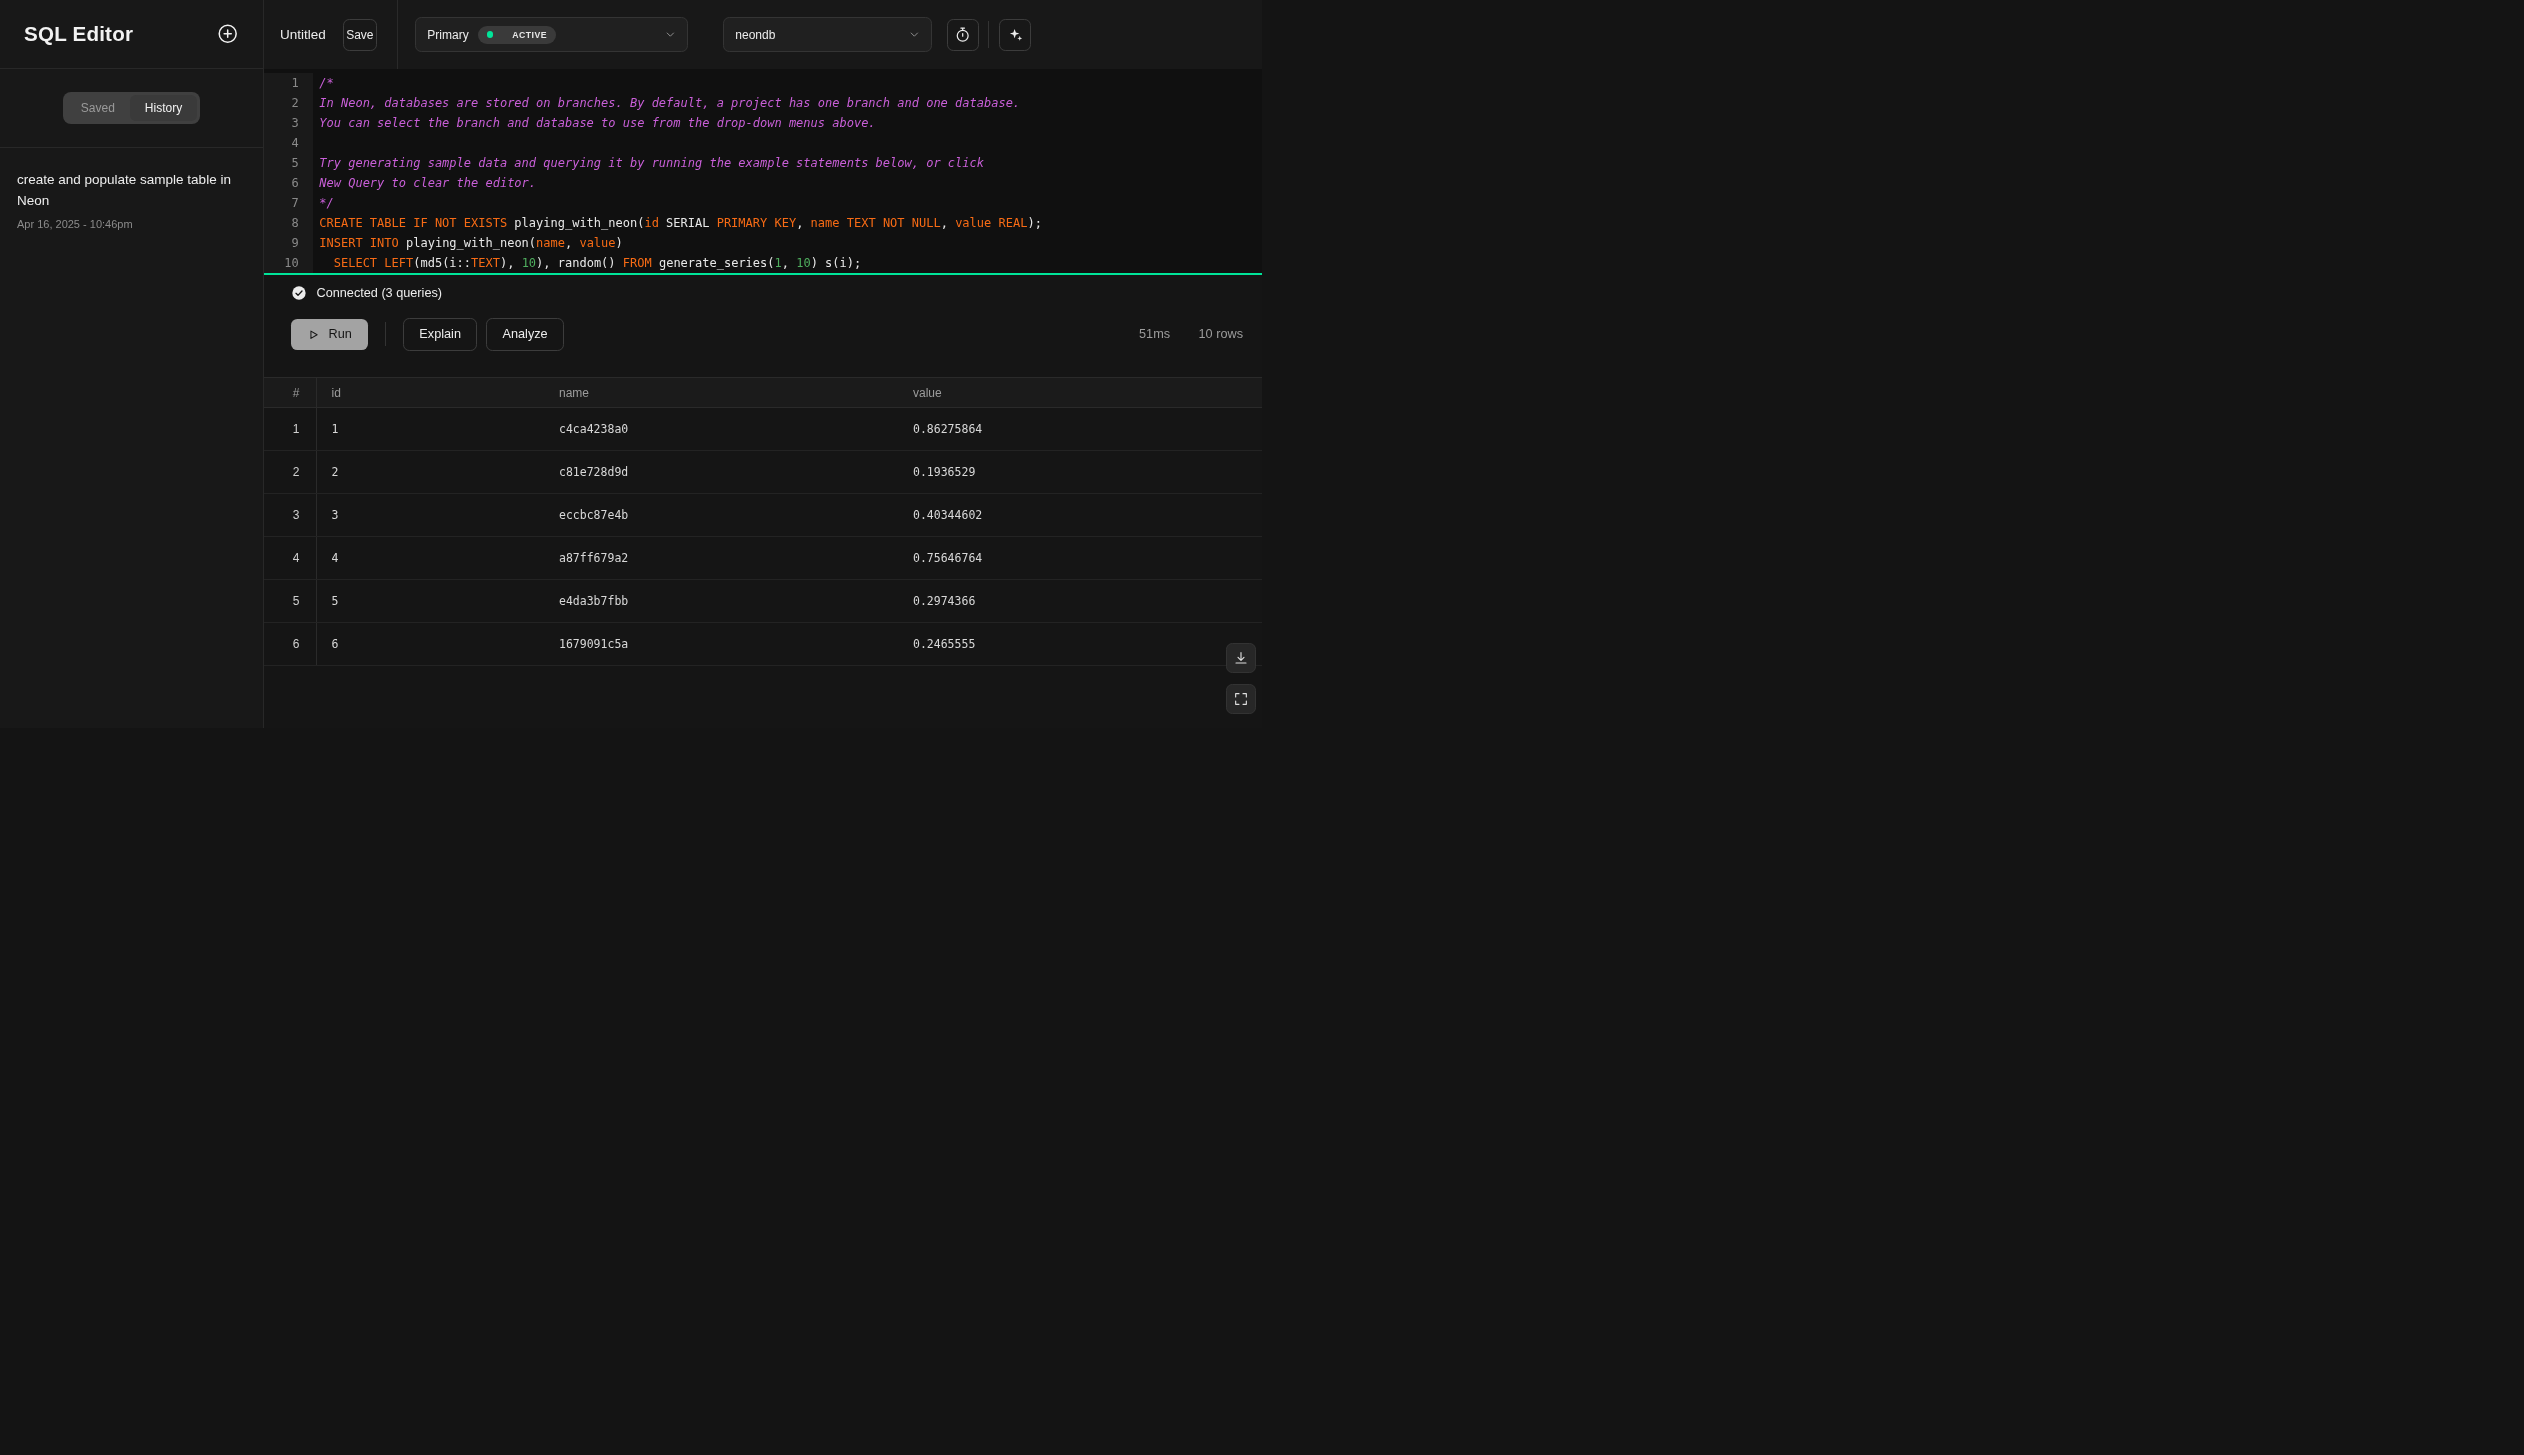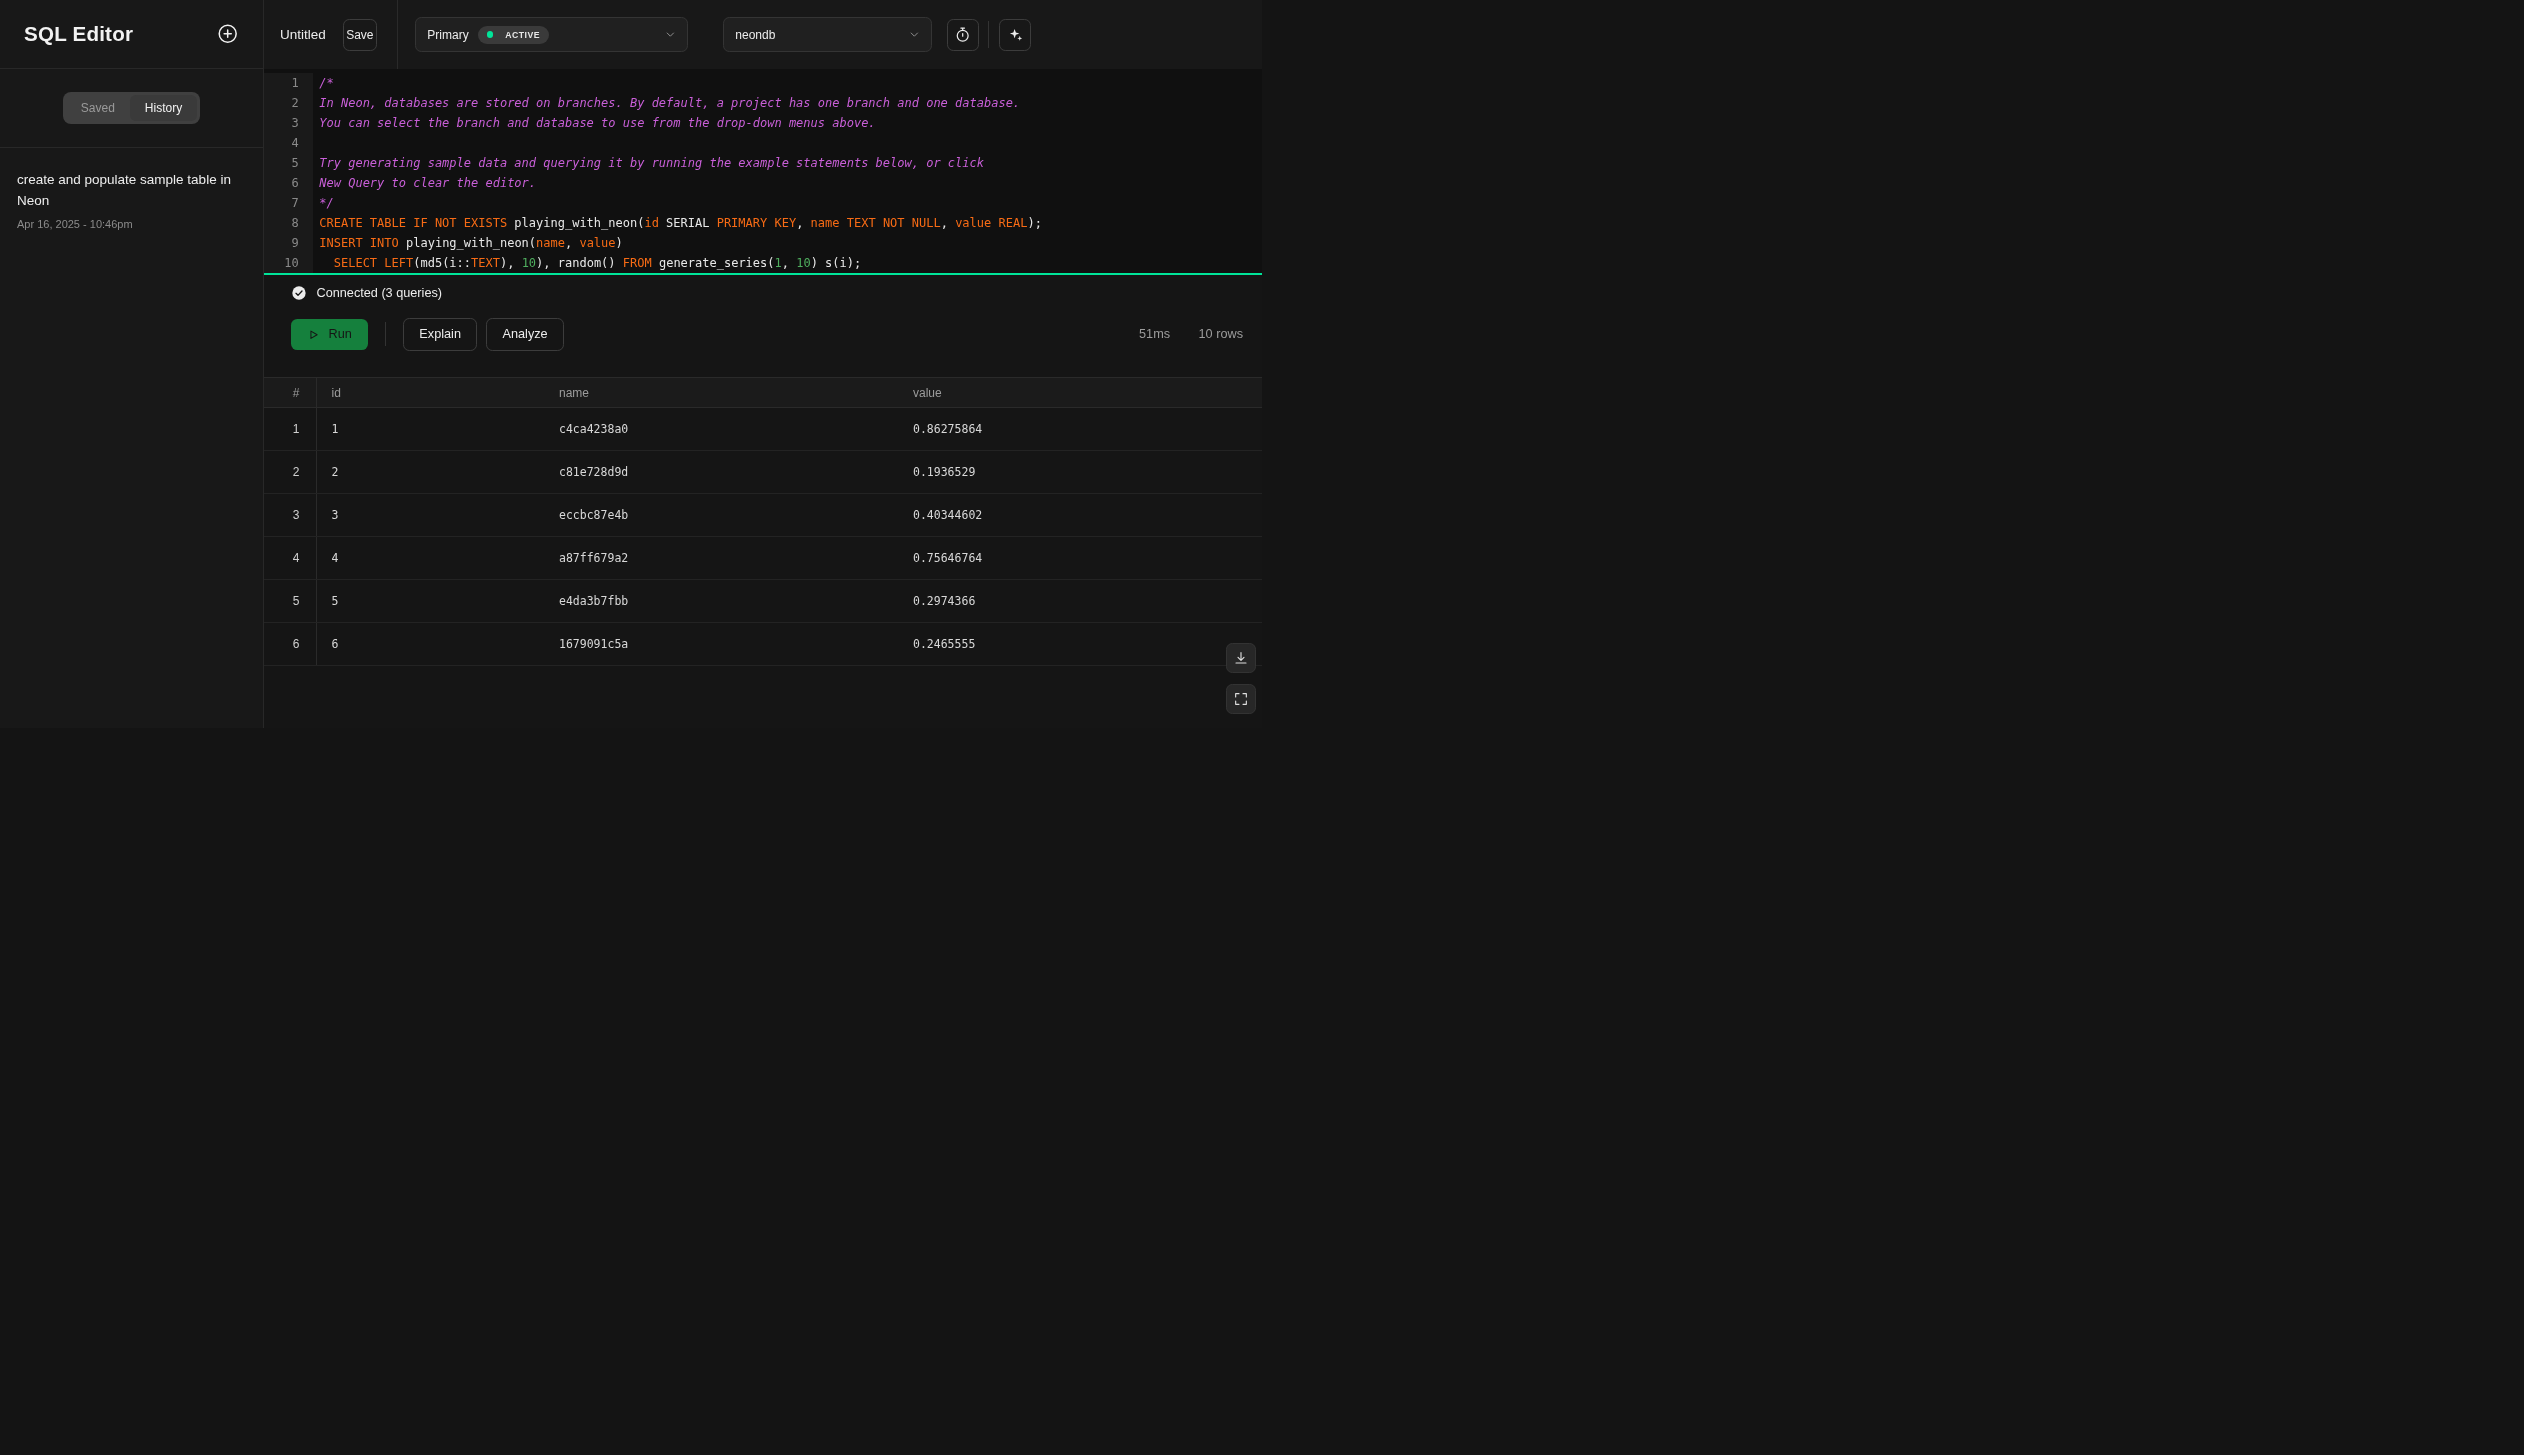--- a/index.html
+++ b/index.html
@@ -65,21 +65,21 @@
   .tb-divider { width: 0.8px; align-self: stretch; background: #2a2a2a; margin-left: 20.6px; }
   .select {
     display: flex; align-items: center;
     background: #202020; border: 0.8px solid #343434; border-radius: 6.3px;
     height: 35px; padding: 0 11px; cursor: pointer;
   }
   .select-branch { width: 273px; margin-left: 17.4px; }
   .select-db { width: 209px; margin-left: 35px; }
   .select-label { font-size: 12px; color: #ececec; }
   .badge {
-    display: flex; align-items: center; gap: 12px;
+    display: flex; align-items: center; gap: 19px;
     background: #3a3a3a; border-radius: 792px; padding: 4px 8.7px; margin-left: 9.5px;
   }
   .badge-dot { width: 6.3px; height: 6.3px; border-radius: 50%; background: #00e599; }
   .badge-text { font-size: 8.7px; font-weight: 700; letter-spacing: 0.5px; color: #e8e8e8; }
   .chevron { margin-left: auto; color: #9a9a9a; display: flex; }
   .icon-btn {
     width: 32px; height: 32px; margin-left: 14.3px;
     display: flex; align-items: center; justify-content: center;
     background: transparent; border: 0.8px solid #3c3c3c; border-radius: 6.3px;
     color: #ececec; cursor: pointer;
@@ -98,21 +98,21 @@
   .tok-c { color: #c95fd8; font-style: italic; }
   .editor-accent { height: 2.4px; background: #00e599; }
 
   
   .status-row { height: 35px; min-height: 35px; display: flex; align-items: center; gap: 9.5px; padding-left: 27px; font-size: 12.7px; color: #ececec; }
 
   
   .toolbar { height: 48px; min-height: 48px; display: flex; align-items: center; padding: 0 19px 0 27px; }
   .btn-run {
     display: flex; align-items: center; gap: 8px;
-    background: #15803d; color: #151515; border: none; border-radius: 6.3px;
+    background: #a3a3a3; color: #151515; border: none; border-radius: 6.3px;
     padding: 8.7px 16px; font-size: 12.7px; font-weight: 500; cursor: pointer; font-family: inherit;
   }
   .toolbar-divider { width: 0.8px; height: 24px; background: #333; margin: 0 17.4px; }
   .btn-secondary {
     padding: 8.7px 15px; border: 0.8px solid #3c3c3c; border-radius: 6.3px;
     background: transparent; color: #ececec; font-size: 12.7px; cursor: pointer; font-family: inherit;
   }
   .btn-secondary + .btn-secondary { margin-left: 9.5px; }
   .metrics { margin-left: auto; display: flex; gap: 28.5px; color: #9c9c9c; font-size: 12.7px; }
 

